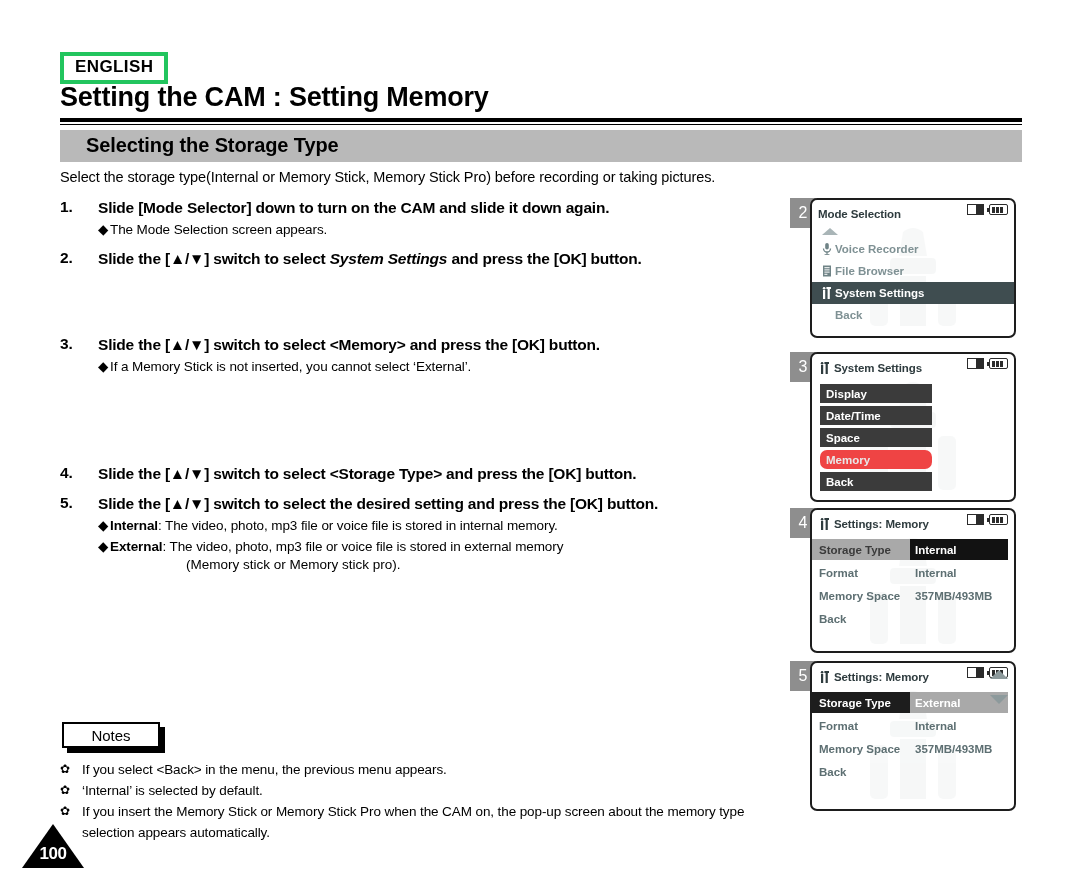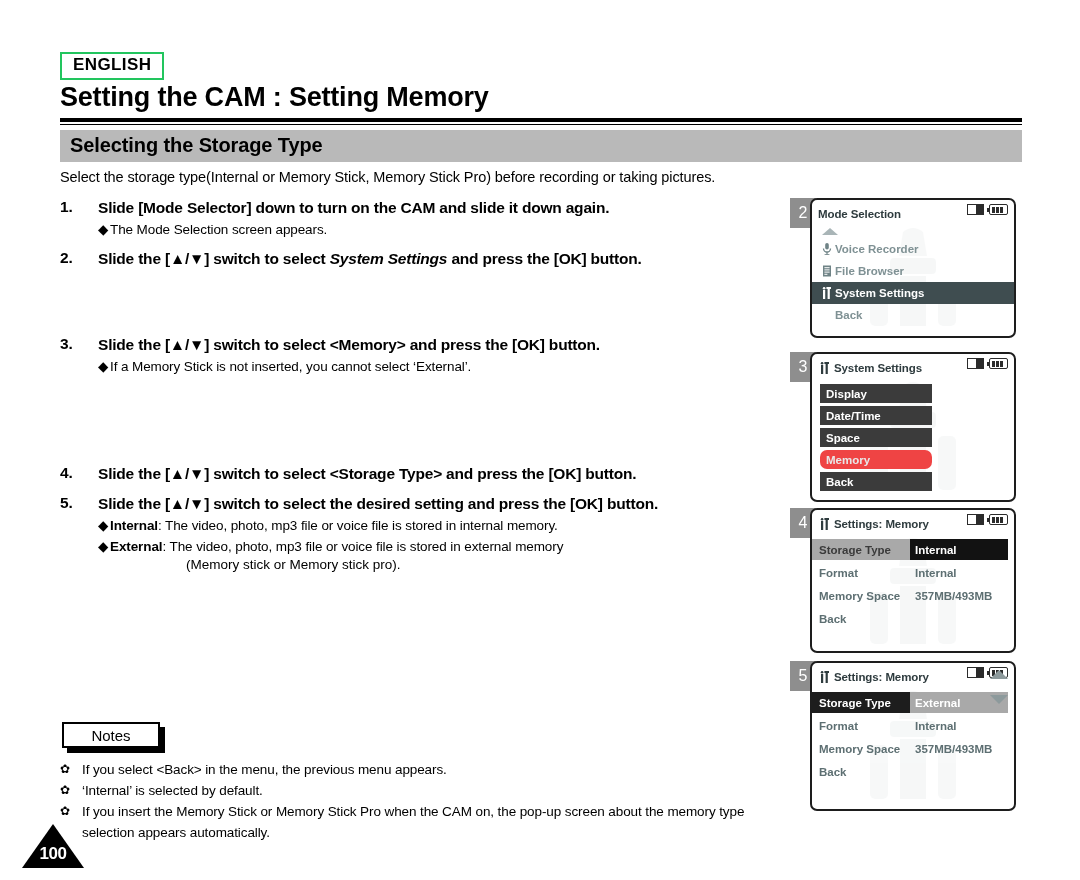--- a/index.html
+++ b/index.html
@@ -14,21 +14,21 @@
     color: #000000;
     overflow: hidden;
     position: relative;
   }
 
   
   .lang-box {
     position: absolute;
     left: 60px;
     top: 52px;
-    border: 2px solid #22c55e;
+    border: 4px solid #22c55e;
     padding: 2px 11px 3px 11px;
     font-size: 17px;
     font-weight: bold;
     letter-spacing: 0.4px;
     line-height: 1.1;
   }
   .page-title {
     position: absolute;
     left: 60px;
     top: 82px;
@@ -56,21 +56,21 @@
   .section-bar {
     position: absolute;
     left: 60px;
     top: 130px;
     width: 962px;
     height: 32px;
     background: #b9b9b9;
   }
   .section-bar .section-title {
     position: absolute;
-    left: 10px;
+    left: 26px;
     top: 4px;
     font-size: 20px;
     font-weight: bold;
     letter-spacing: -0.1px;
   }
   .intro {
     position: absolute;
     left: 60px;
     top: 169px;
     font-size: 14.5px;

